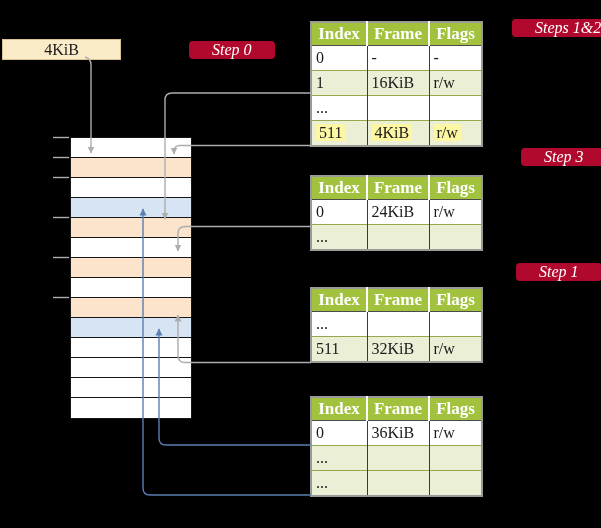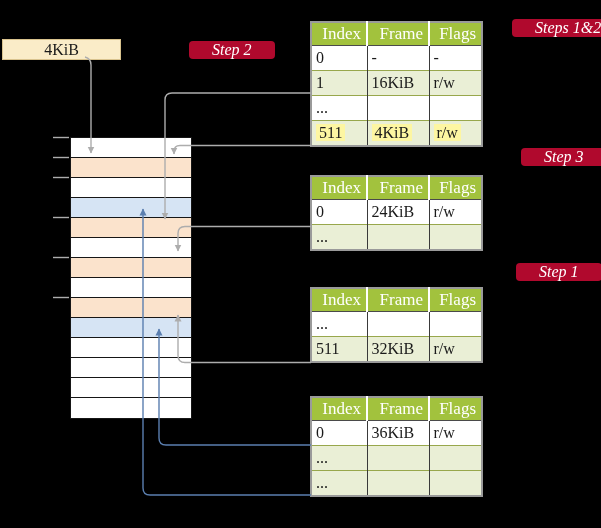--- a/index.html
+++ b/index.html
@@ -32,22 +32,22 @@
   .m-white{background:var(--memory-white,#ffffff);}
   .m-peach{background:var(--memory-peach,#fbe3cc);}
   .m-blue{background:var(--memory-blue,#d6e4f4);}
   
   .ptable{
     position:absolute;left:310px;border-collapse:collapse;table-layout:fixed;
     width:171px;background:#fff;border:2px solid #9a9a9a;
   }
   .t1{top:21px}.t2{top:175px}.t3{top:287px}.t4{top:396px}
   .ptable th{
-    background:var(--header-green,#a2c23d);color:#fff;font-size:17px;font-weight:normal;
-    text-align:right;padding:1px 5px;height:22px;box-sizing:border-box;border-left:2px solid #fff;
+    background:var(--header-green,#a2c23d);color:#fff;font-size:17px;font-weight:bold;
+    text-align:center;padding:1px 5px;height:22px;box-sizing:border-box;border-left:2px solid #fff;
   }
   .ptable tr th:first-child{border-left:none;}
   .ptable td{
     height:25px;box-sizing:border-box;font-size:16px;color:#1a1a1a;
     padding:0 4px;border-left:1px solid #3a3a3a;border-top:1px solid #98a74c;
   }
   .ptable tbody tr:first-child td{border-top:1px solid #4a4a4a;}
   .ptable tr td:first-child{border-left:none;}
   .ptable tr.shaded td{background:var(--row-green,#eaefd6);}
   .hl{background:var(--highlight-yellow,#fdf6a2);padding:0 3px;}
@@ -59,21 +59,21 @@
   .fg{fill:var(--arrow-gray,#adadad);}
   .fb{fill:var(--arrow-blue,#5b7fb0);}
 </style>
 </head>
 <body>
 
 <div id="canvas">
 
   <div class="frame-box">4KiB</div>
 
-  <div class="badge b-step0">Step 2</div>
+  <div class="badge b-step0">Step 0</div>
   <div class="badge b-steps12">Steps 1&amp;2</div>
   <div class="badge b-step3">Step 3</div>
   <div class="badge b-step4">Step 1</div>
 
   <div class="memcol">
       <div class="mrow m-white"></div>
       <div class="mrow m-peach"></div>
       <div class="mrow m-white"></div>
       <div class="mrow m-blue"></div>
       <div class="mrow m-peach"></div>

